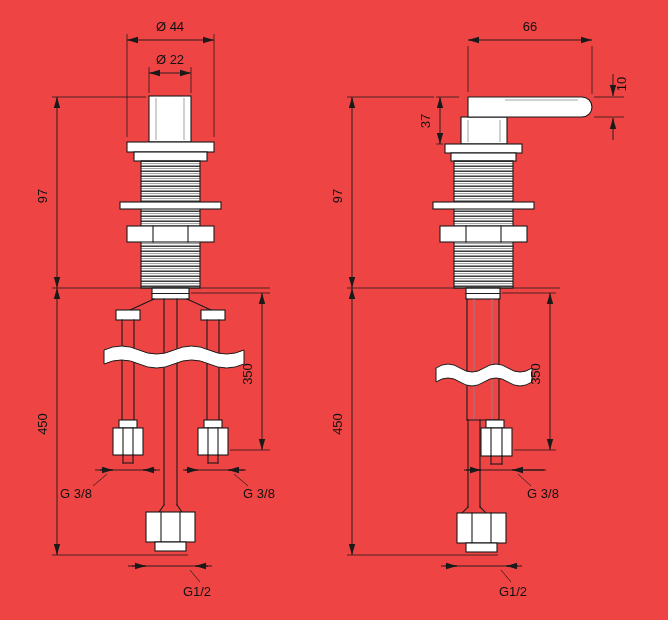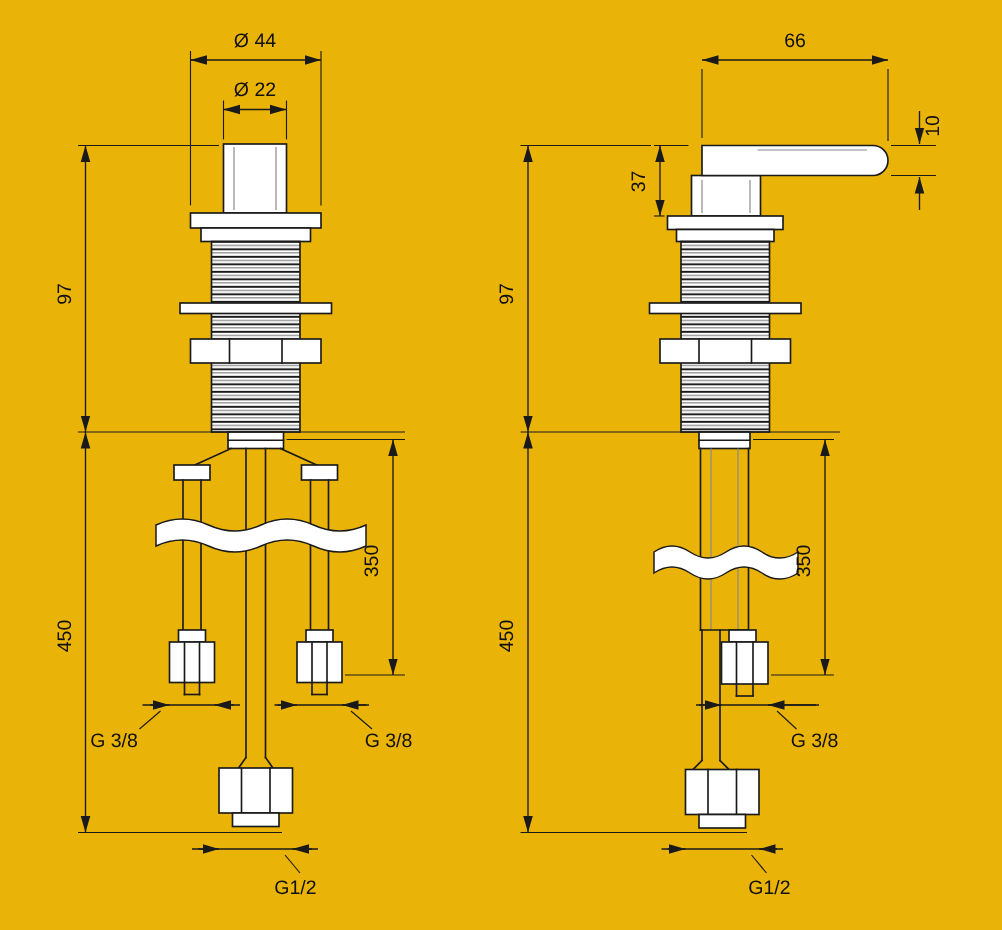--- a/index.html
+++ b/index.html
@@ -1,16 +1,16 @@
 <!DOCTYPE html>
 <html><head>
 <meta charset="utf-8">
 <style>
   html,body{margin:0;padding:0;background:#fff;}
-  .stage{position:relative;width:668px;height:620px;background:#eab308;overflow:hidden;}
+  .stage{position:relative;width:668px;height:620px;background:#ef4444;overflow:hidden;}
   svg{display:block;}
   svg text{font:13px "Liberation Sans","DejaVu Sans",sans-serif;fill:#111;}
   .part{fill:#fff;stroke:#1a1a1a;stroke-width:1.1;}
   .ln{fill:none;stroke:#1a1a1a;stroke-width:1.1;stroke-linecap:square;}
   .thin{fill:none;stroke:#8a8a8a;stroke-width:0.8;}
   .dim{fill:none;stroke:#1a1a1a;stroke-width:0.9;}
   .ext{fill:none;stroke:#1a1a1a;stroke-width:0.75;}
   .threads{stroke:#1a1a1a;stroke-width:1.1;}
   .band{fill:#fff;stroke:#1a1a1a;stroke-width:1;}
 </style>

